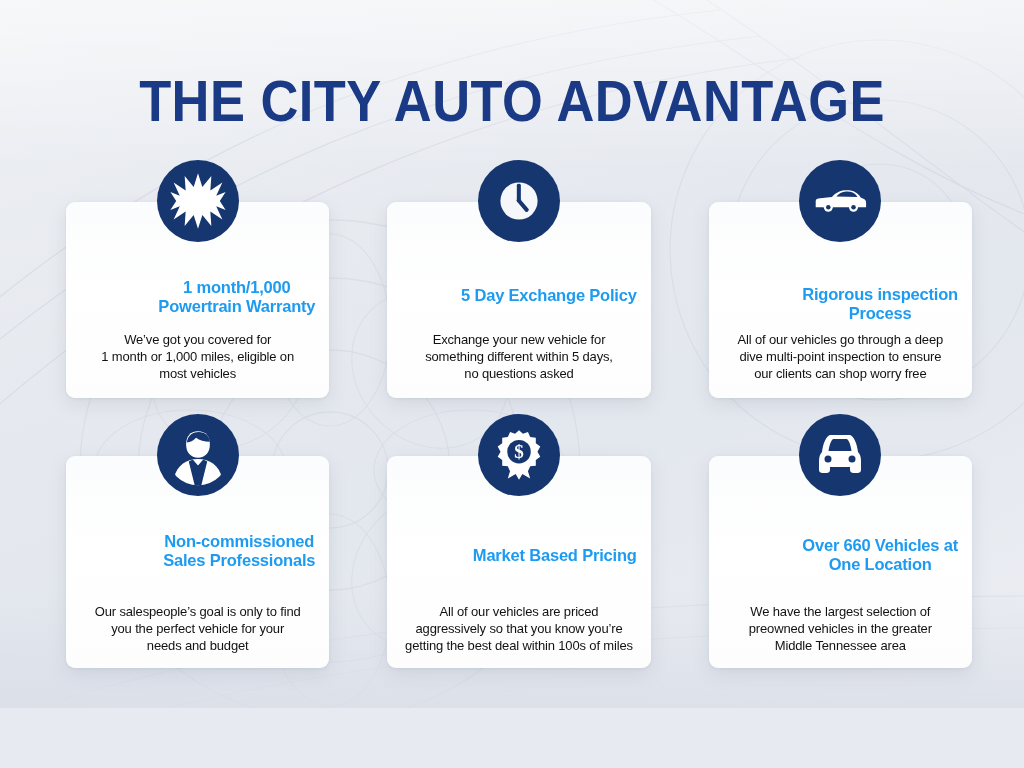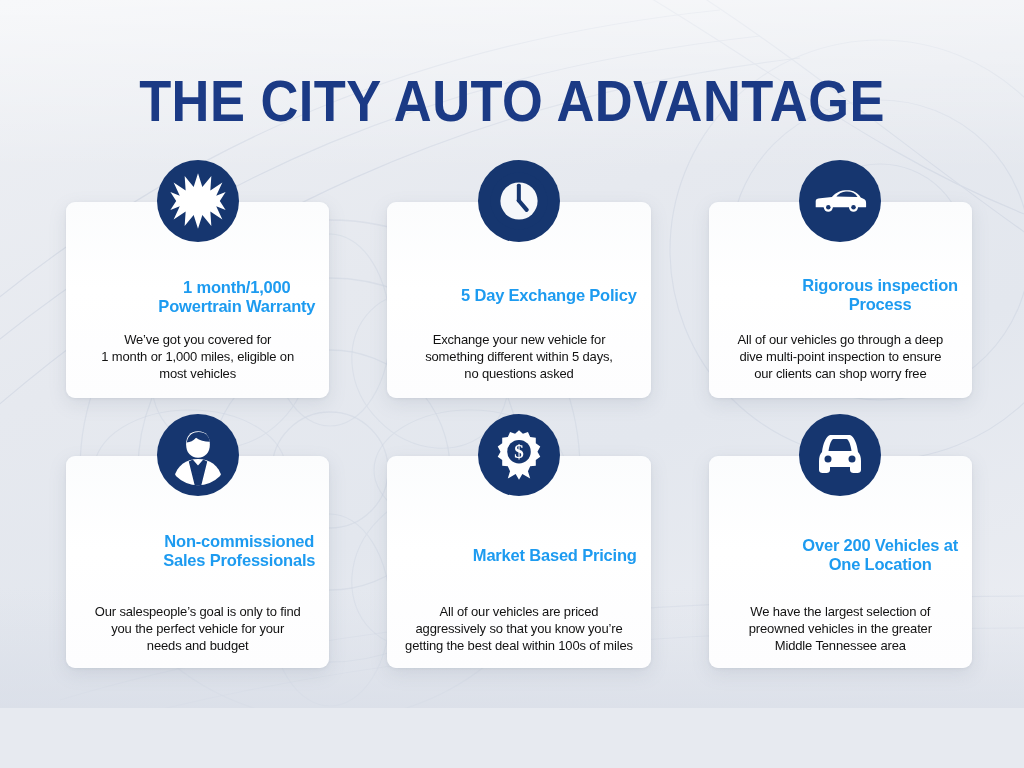--- a/index.html
+++ b/index.html
@@ -127,21 +127,21 @@
     white-space: pre-line;
     position: absolute;
     left: 12px;
     right: 12px;
   }
   .row-1 .card-body { bottom: 16px; }
   .row-2 .card-body { bottom: 14px; }
 
   .row-1 .c1 .card-heading { margin-top: 24px; }
   .row-1 .c2 .card-heading { margin-top: 32px; }
-  .row-1 .c3 .card-heading { margin-top: 22px; }
+  .row-1 .c3 .card-heading { margin-top: 31px; }
   .row-2 .c1 .card-heading { margin-top: 24px; }
   .row-2 .c2 .card-heading { margin-top: 38px; }
   .row-2 .c3 .card-heading { margin-top: 28px; }
 </style>
 </head>
 <body>
 
 <div id="page">
 
   <div class="bg-art">
@@ -280,21 +280,21 @@
 
       <div class="card c3">
         <div class="icon-badge">
           <svg width="50" height="46" viewBox="0 0 100 92">
             <path fill="#ffffff" d="M14 40 C 16 24 22 8 30 6 L70 6 C 78 8 84 24 86 40 C 90 44 92 50 92 58 L92 76 C 92 80 89 82 85 82 L77 82 C 73 82 70 80 70 76 L70 70 L30 70 L30 76 C 30 80 27 82 23 82 L15 82 C 11 82 8 80 8 76 L8 58 C 8 50 10 44 14 40 Z"></path>
             <path fill="#16366f" d="M27 38 C 29 24 33 15 37 14 L63 14 C 67 15 71 24 73 38 Z"></path>
             <circle cx="26" cy="54" r="7" fill="#16366f"></circle>
             <circle cx="74" cy="54" r="7" fill="#16366f"></circle>
           </svg>
         </div>
-        <p class="card-heading">Over 200 Vehicles at
+        <p class="card-heading">Over 660 Vehicles at
 One Location</p>
         <p class="card-body">We have the largest selection of
 preowned vehicles in the greater
 Middle Tennessee area</p>
       </div>
     </div>
 
   </div>
 </div>
 

